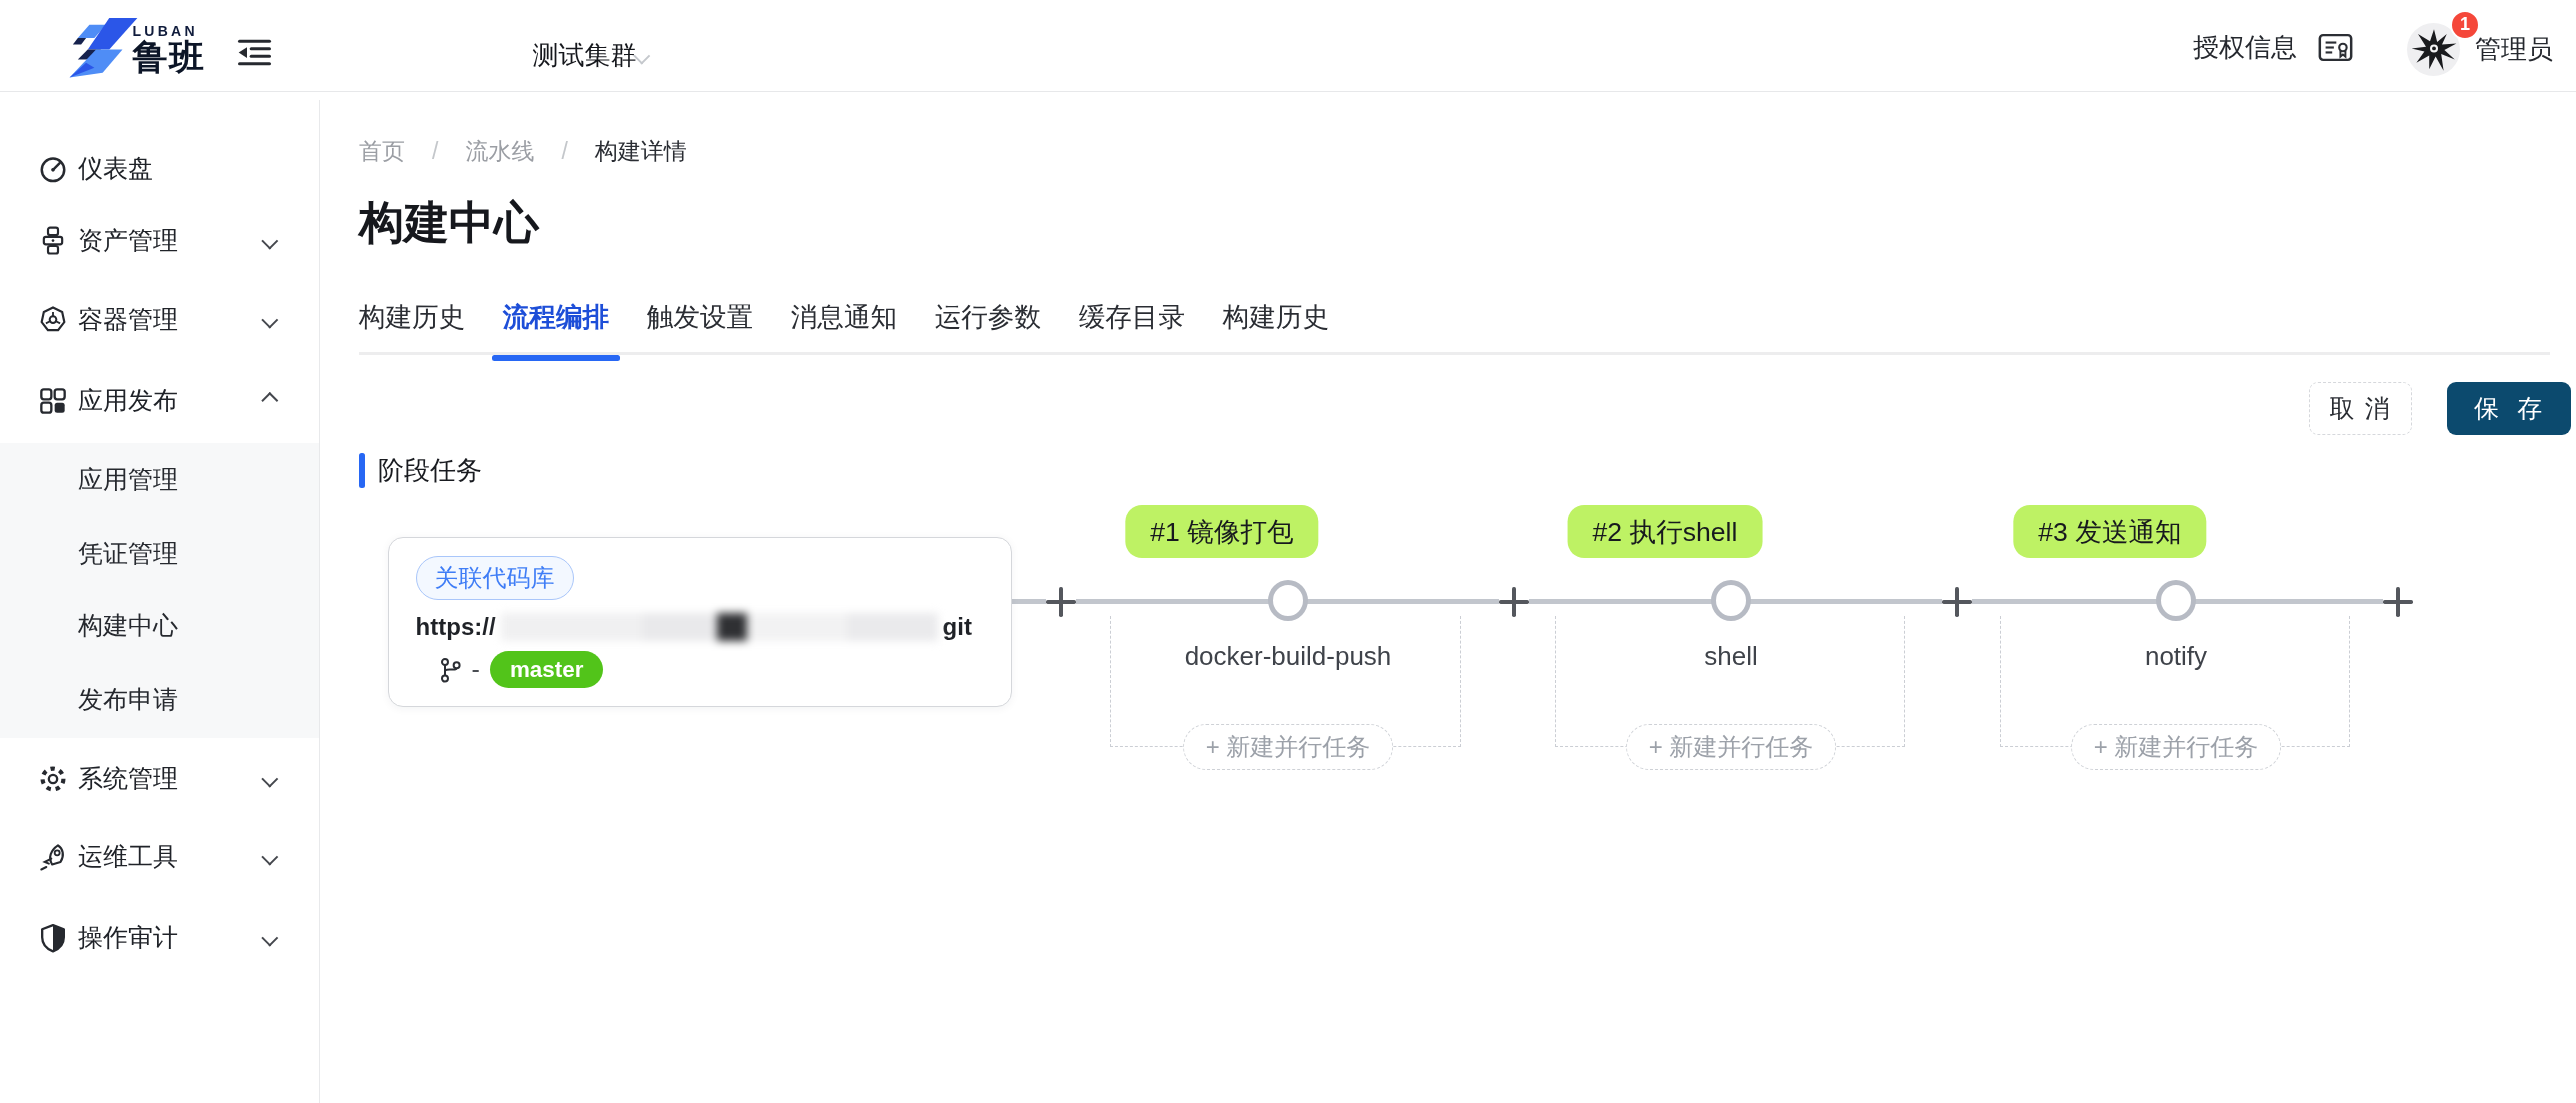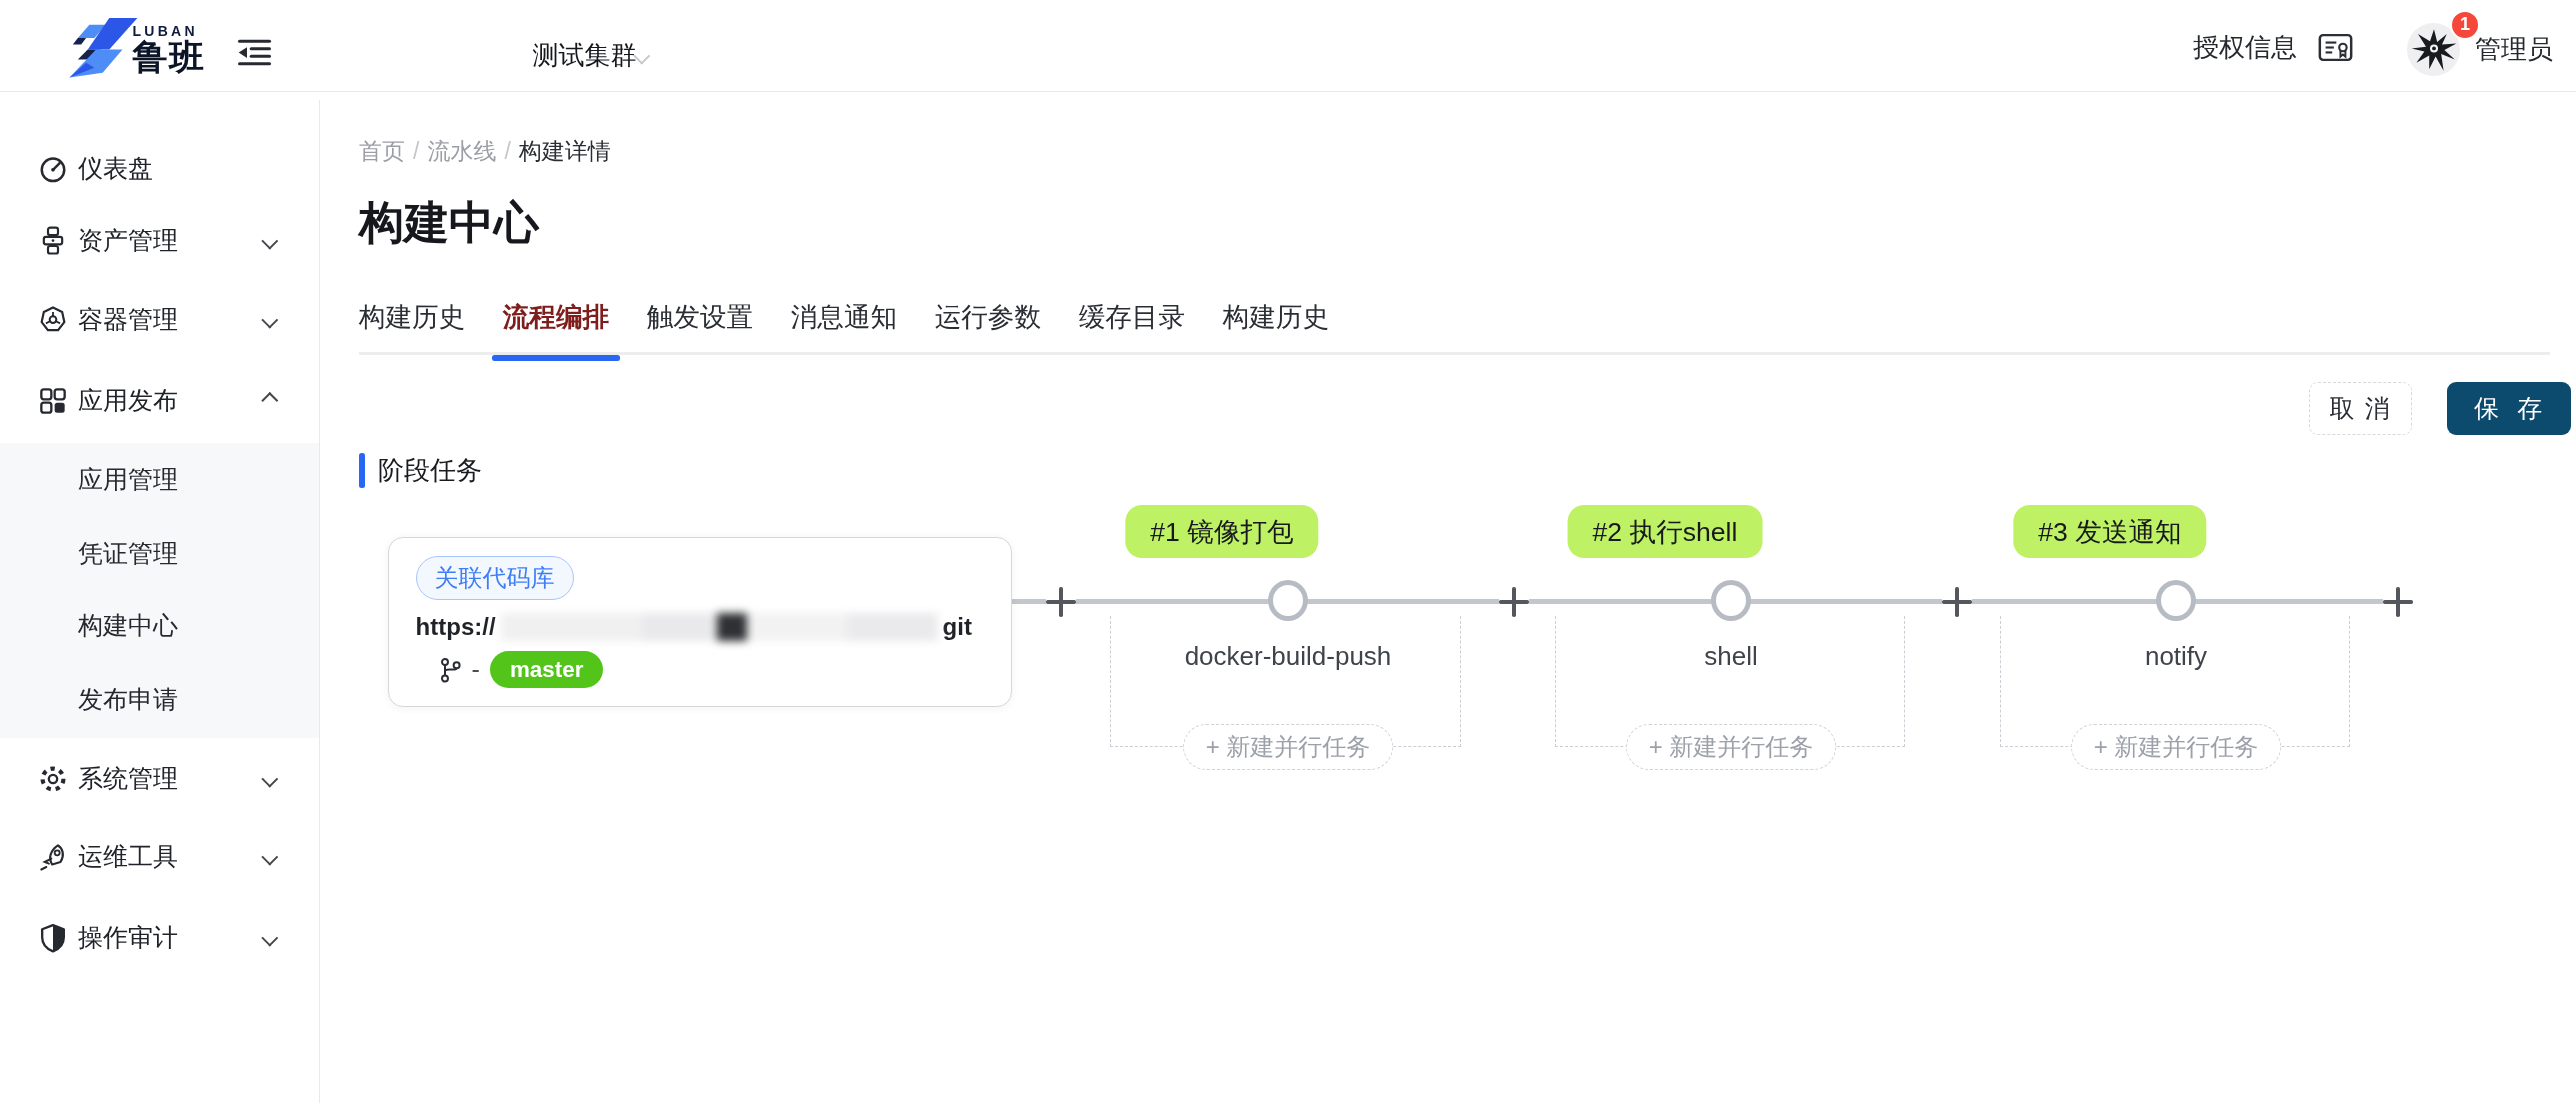--- a/index.html
+++ b/index.html
@@ -30,29 +30,29 @@
   
   #sidebar { position:absolute; left:0; top:100px; width:320px; height:1003px; background:#fff; border-right:0.8px solid #e8e9eb; }
   .submenu-bg { position:absolute; left:0; top:343px; width:319px; height:295px; background:#f7f8f9; }
   .nav-row { position:absolute; left:0; width:319px; height:73px; display:flex; align-items:center; cursor:pointer; }
   .nav-ico { position:absolute; left:38px; width:30px; height:30px; display:flex; align-items:center; justify-content:center; }
   .nav-label { position:absolute; left:78px; font-size:25px; color:#202329; }
   .nav-chev { position:absolute; right:43px; }
   .sub-label { position:absolute; left:78px; font-size:25px; color:#26292f; }
 
   
-  .breadcrumb { position:absolute; left:359px; top:136px; display:flex; align-items:center; gap:8px; font-size:23px; }
+  .breadcrumb { position:absolute; left:359px; top:136px; display:flex; align-items:center; gap:27px; font-size:23px; }
   .bc-link { color:#9b9ea4; cursor:pointer; }
   .bc-sep { color:#c4c7cb; }
   .bc-cur { color:#2a2d33; }
   .page-title { position:absolute; left:359px; top:193px; font-size:45px; font-weight:800; color:#16181d; }
 
   .tabs { position:absolute; left:348px; top:292px; display:flex; gap:16px; }
   .tab { position:relative; padding:6.6px 10.8px 26.6px 10.8px; font-size:26.6px; color:#2a2d33; cursor:pointer; }
-  .tab.active { color:#7f1d1d; font-weight:700; }
+  .tab.active { color:#1d4ed8; font-weight:700; }
   .tab.active::after { content:""; position:absolute; left:0; bottom:0; width:100%; height:5.8px; background:#2767f4; border-radius:2.5px; }
   .tab-divider { position:absolute; left:359px; top:352px; width:2191px; height:2.5px; background:#ededee; }
 
   .btn { position:absolute; top:382px; height:53px; border-radius:9px; font-size:25px; display:flex; align-items:center; justify-content:center; cursor:pointer; letter-spacing:1.7px; }
   .btn-cancel { left:2309px; width:103px; background:#fff; border:1.7px dashed #d6d8dc; color:#2a2d33; }
   .btn-save { left:2447px; width:124px; background:#0c4a6e; border:none; color:#fff;font-family:Liberation Mono, monospace; }
 
   .section-head { position:absolute; left:359px; top:453px; display:flex; align-items:center; }
   .section-bar { width:5.8px; height:35px; background:#2767f4; border-radius:2.5px; }
   .section-title { margin-left:13.3px; font-size:26px; font-weight:500; color:#191b20; }

